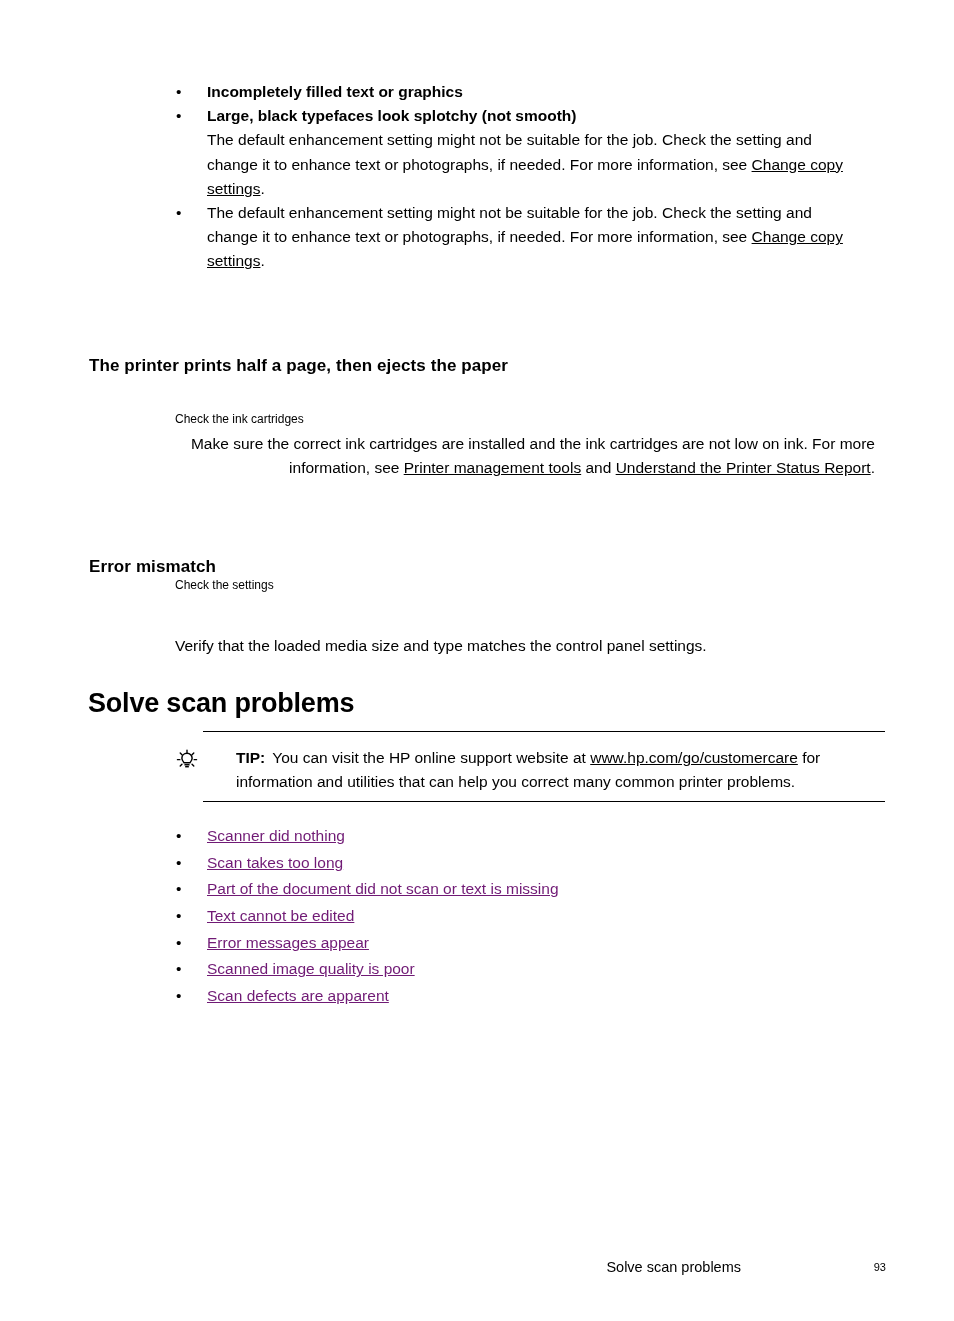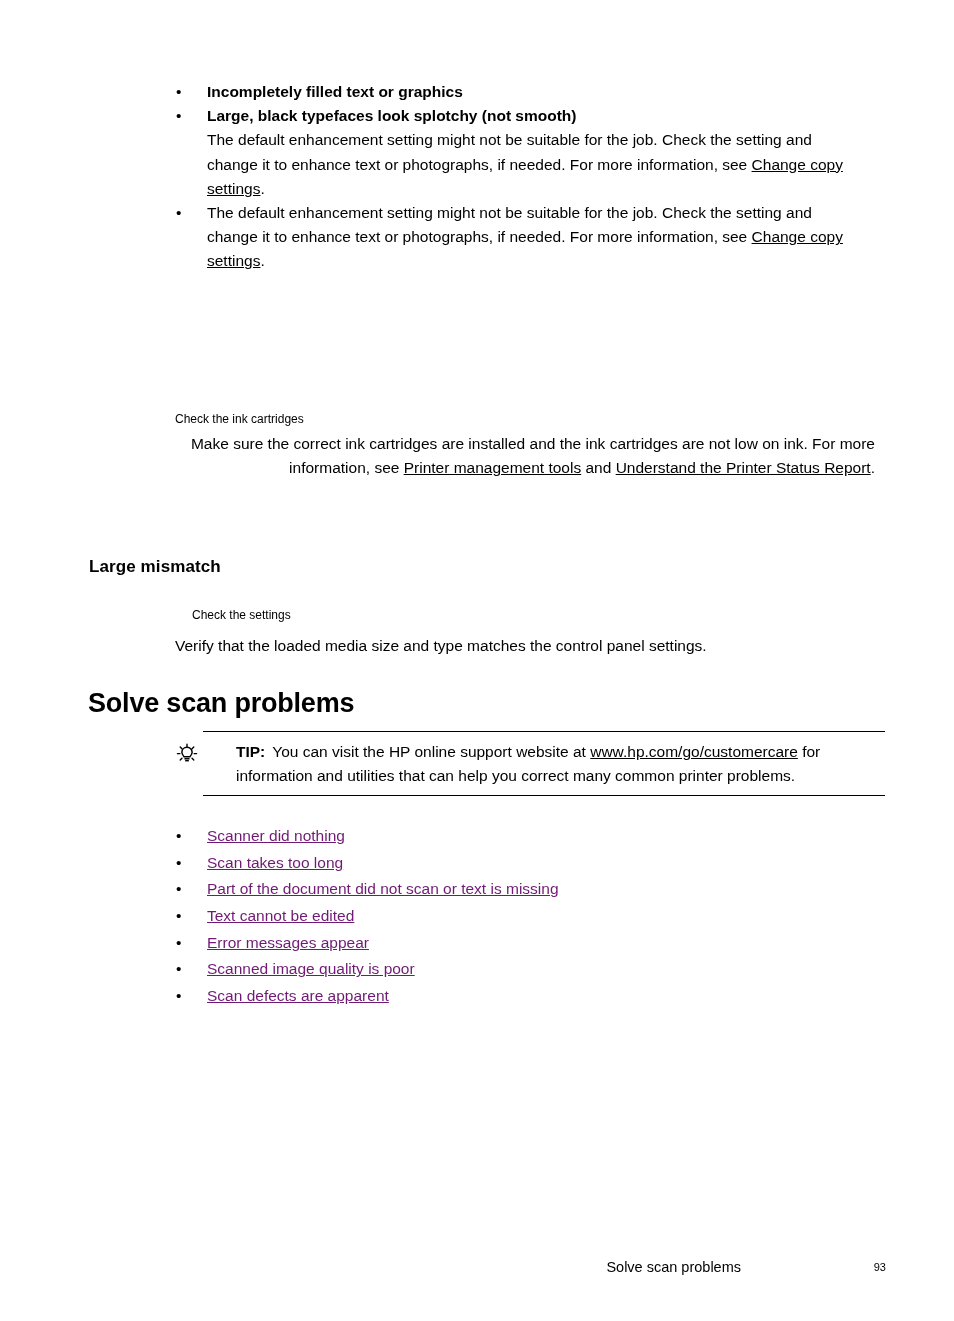--- a/index.html
+++ b/index.html
@@ -91,21 +91,21 @@
   }
 
   
   .tip-box {
     position: absolute;
     left: 203px;
     top: 731px;
     width: 682px;
     border-top: 1.4px solid #000;
     border-bottom: 1.4px solid #000;
-    padding: 8px 0 7px 0;
+    padding: 14px 0 7px 0;
     box-sizing: content-box;
   }
   .tip-inner {
     position: relative;
     padding-left: 33px;
   }
   .tip-icon {
     position: absolute;
     left: -27px;
     top: 3px;
@@ -191,29 +191,30 @@
       <div class="bullet-title">Large, black typefaces look splotchy (not smooth)</div>
       <div class="bullet-body"><span>The default enhancement setting might not be suitable for the job. Check the setting and change it to enhance text or photographs, if needed. For more information, see </span><a class="doclink" href="#">Change copy settings</a><span>.</span></div>
     </div>
 
     <div class="bullet-row">
       <span class="bullet-mark">•</span>
       <div class="bullet-body"><span>The default enhancement setting might not be suitable for the job. Check the setting and change it to enhance text or photographs, if needed. For more information, see </span><a class="doclink" href="#">Change copy settings</a><span>.</span></div>
     </div>
   </div>
 
+  <div class="h2" style="top:355px;">The printer prints half a page, then ejects the paper</div>
 
   <div class="h3" style="top:408px;">Check the ink cartridges</div>
 
   <div class="para" style="top:432px; width:700px;text-align:right;"><span>Make sure the correct ink cartridges are installed and the ink cartridges are not low on ink. For more information, see </span><a class="doclink" href="#">Printer management tools</a><span> and </span><a class="doclink" href="#">Understand the Printer Status Report</a><span>.</span></div>
 
 
-  <div class="h2" style="top:556px;">Large mismatch</div>
-
-  <div class="h3" style="top:604px;margin-left:17px;">Check the settings</div>
+  <div class="h2" style="top:556px;">Error mismatch</div>
+
+  <div class="h3" style="top:574px;">Check the settings</div>
 
   <div class="para" style="top:634px;">Verify that the loaded media size and type matches the control panel settings.</div>
 
   <div class="h1">Solve scan problems</div>
 
   <div class="tip-box">
     <div class="tip-inner">
       <span class="tip-icon">
         <svg viewBox="0 0 24 24" width="22" height="22" aria-hidden="true">
           <g stroke="#000" stroke-width="1.5" stroke-linecap="round" fill="none">

